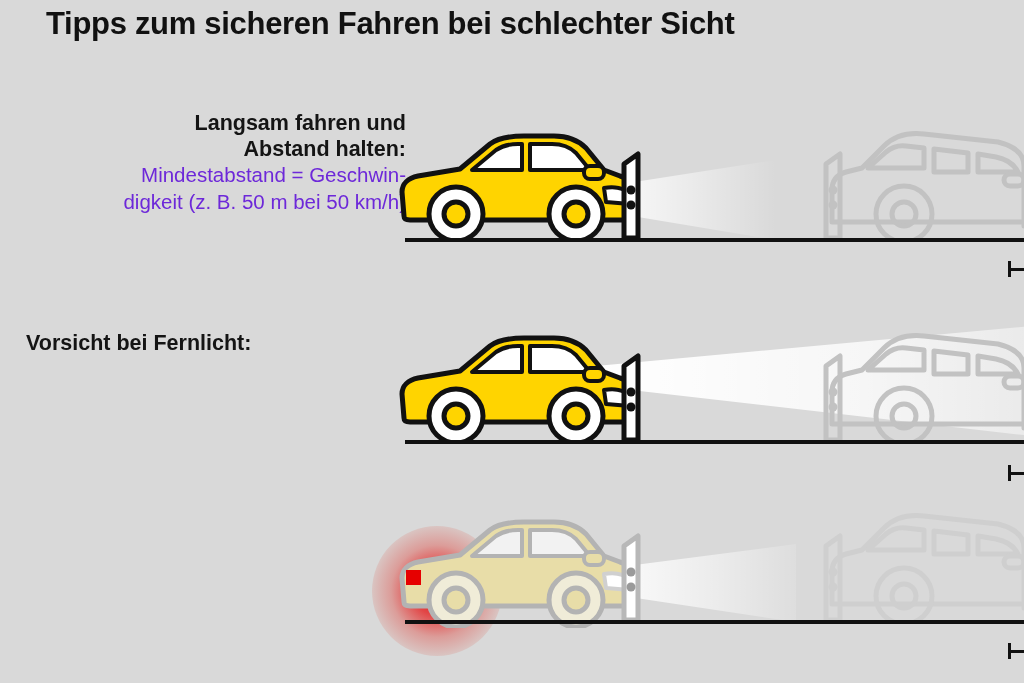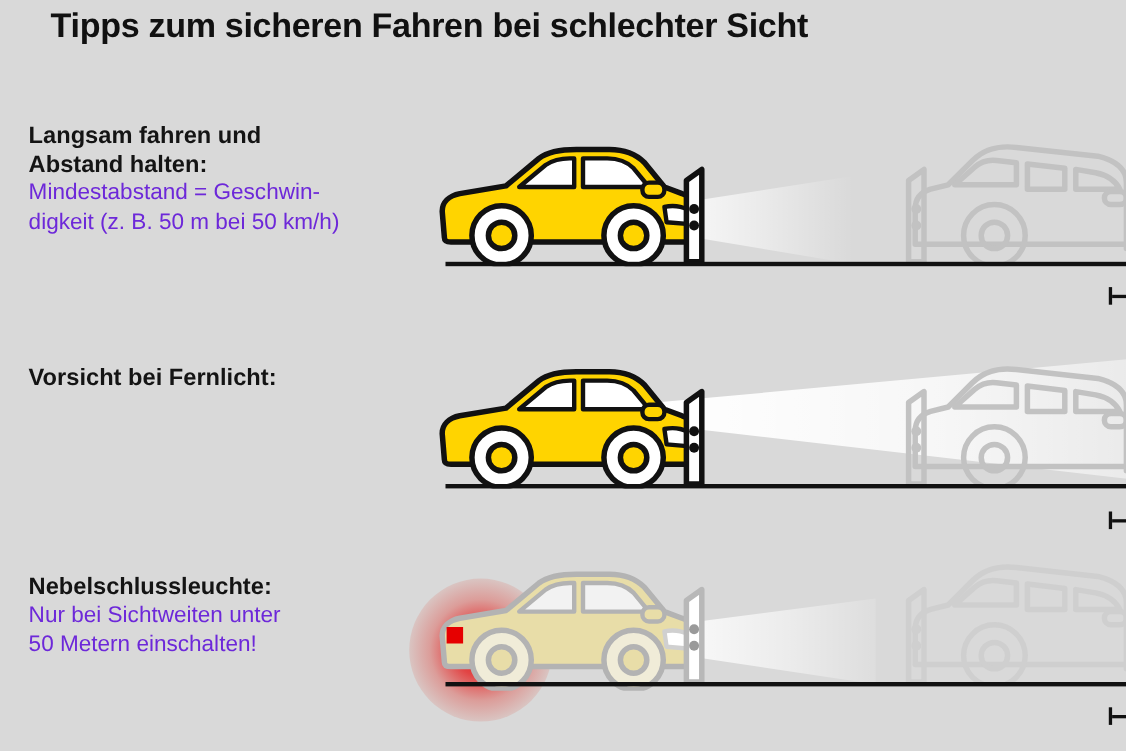--- a/index.html
+++ b/index.html
@@ -28,21 +28,21 @@
     white-space: nowrap;
     margin-left: 20px;
   }
 
   
   .tip-row {
     position: absolute;
     left: 0;
     width: 1024px;
   }
-  #tip-row-0 { top: 110px;  height: 180px; }
+  #tip-row-0 { top: 110px;  height: 180px; text-align: right; }
   #tip-row-1 { top: 330px;  height: 170px; }
   #tip-row-2 { top: 520px;  height: 163px; }
 
   
   .tip-text {
     position: absolute;
     left: 26px;
     top: 0;
     width: 380px;
   }
@@ -268,25 +268,20 @@
     <div class="dimension">
       <div class="dim-endcap"></div>
       <div class="dim-bar"></div>
 
     </div>
   </div>
 </div>
 
 <div class="tip-row" id="tip-row-2">
 
-  <div class="tip-text">
-    <div class="tip-heading">Nebelschlussleuchte:</div>
-    <div class="tip-body">Nur bei Sichtweiten unter
-50 Metern einschalten!</div>
-  </div>
 
   <div class="scene">
 
     <div class="glow-div" style="left:-8px; top:6px; width:130px; height:130px;
                 background: radial-gradient(circle at 50% 50%,
                    rgba(230,0,0,0.92) 0%,
                    rgba(230,0,0,0.68) 26%,
                    rgba(225,40,30,0.34) 50%,
                    rgba(220,70,50,0.12) 72%,
                    rgba(217,217,217,0) 100%);"></div>

